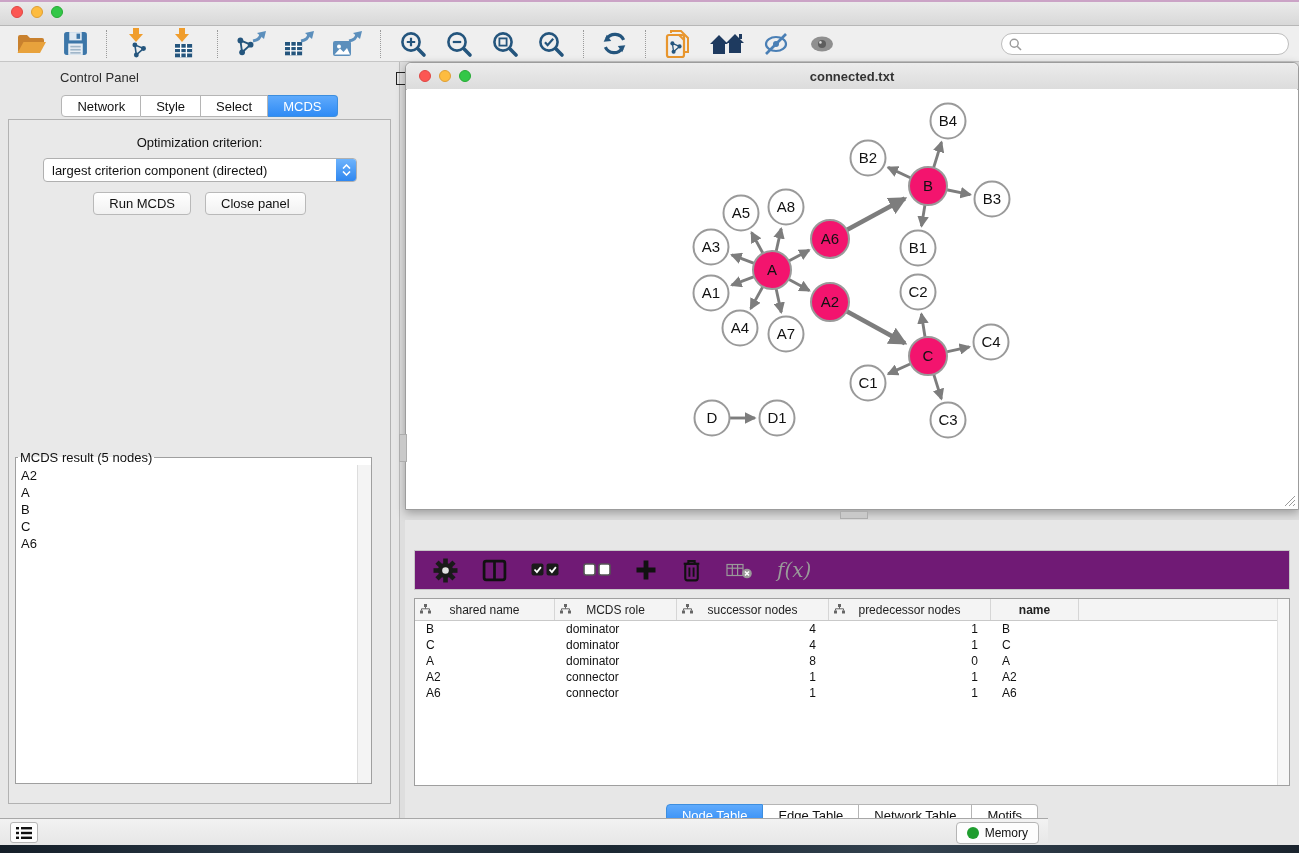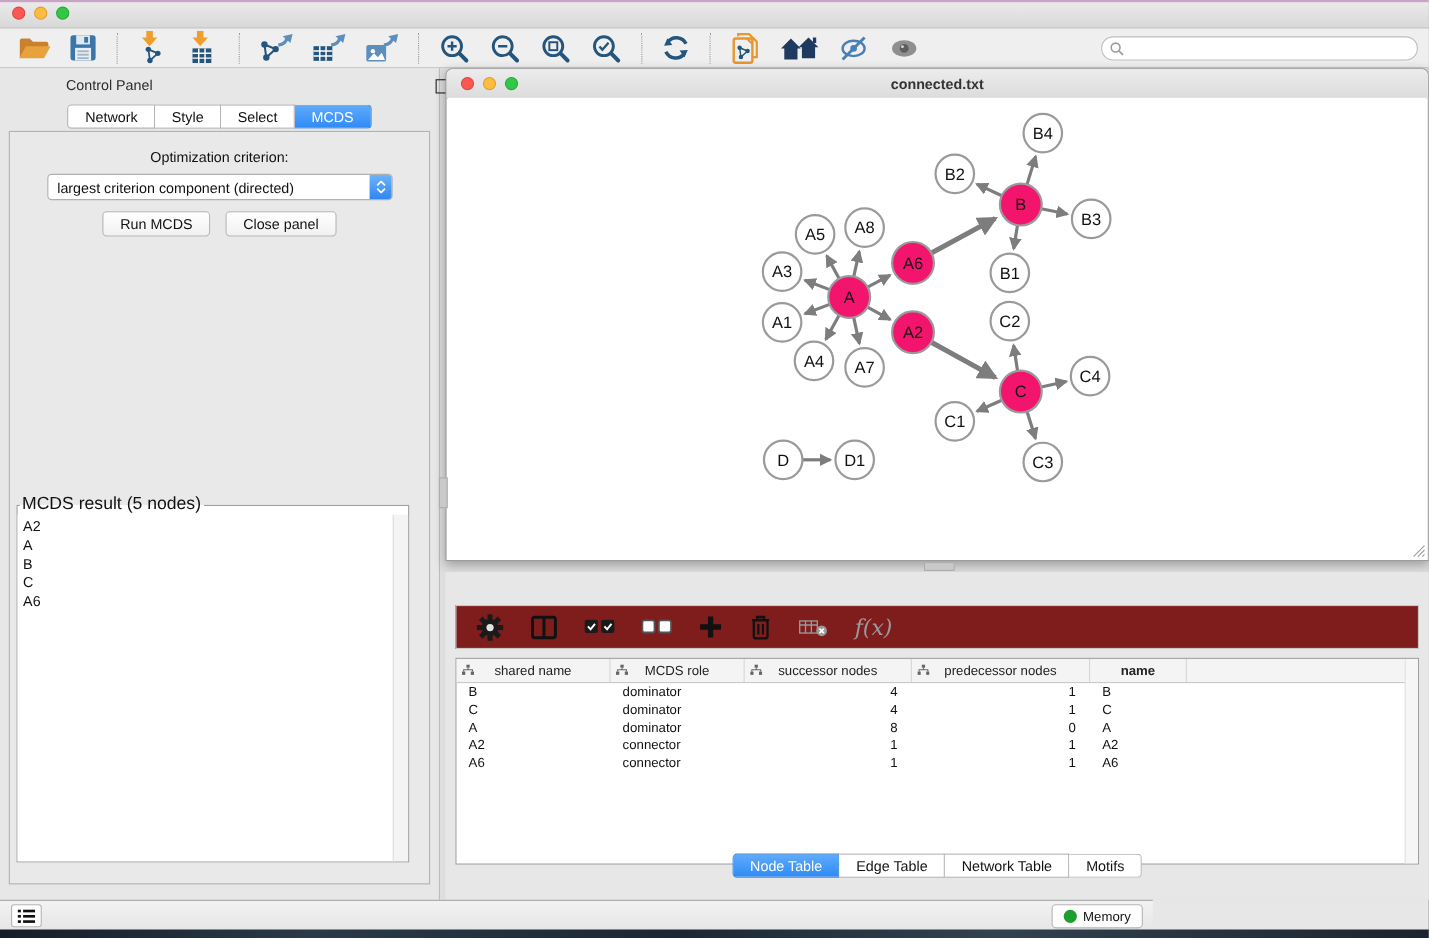--- a/index.html
+++ b/index.html
@@ -56,21 +56,21 @@
   .dropdown{top:38px;}
   .dd-value{flex:1;font-size:13px;color:#111;padding-left:8px;white-space:nowrap;overflow:hidden;}
   .dd-stepper{width:20px;height:22px;border-radius:0 3px 3px 0;background:linear-gradient(#6db3fc,#2f87f0);
     display:flex;flex-direction:column;align-items:center;justify-content:center;gap:2px;}
   .btn-row{position:absolute;left:0;top:72px;width:100%;display:flex;justify-content:center;gap:14px;}
   .mac-btn{height:23px;padding:0 15px;font-size:13px;font-family:"Liberation Sans",sans-serif;
     background:linear-gradient(#ffffff,#f1f1f1);border:1px solid #b9b9b9;border-radius:4px;cursor:pointer;color:#111;}
 
   .result-box{position:absolute;left:6px;top:330px;width:355px;height:332px;margin:0;
     border:1px solid #9f9f9f;padding:0;background:#fff;}
-  .result-box legend{font-size:16px;color:#111;padding:0 2px;margin-left:2px;background:transparent;}
+  .result-box legend{font-size:13px;color:#111;padding:0 2px;margin-left:2px;background:transparent;}
   .result-list{position:absolute;left:0;top:0;right:13px;bottom:0;background:#fff;overflow:hidden;padding-top:2px;}
   .result-item{font-size:13px;color:#111;padding:1px 0 1px 5px;line-height:15px;}
   .result-scroll{position:absolute;right:0;top:0;bottom:0;width:13px;background:#f4f4f4;border-left:1px solid #ddd;}
 
   
   .net-window{position:absolute;left:405px;top:0px;width:894px;height:448px;
     background:#fff;border:1px solid #9c9c9c;border-radius:6px 6px 0 0;
     box-shadow:0 3px 10px rgba(0,0,0,.3);box-sizing:border-box;}
   .net-titlebar{position:relative;height:26px;background:linear-gradient(#ececec,#dcdcdc);
     border-bottom:1px solid #bdbdbd;border-radius:6px 6px 0 0;}
@@ -79,39 +79,39 @@
   .net-canvas{position:absolute;left:1px;top:26px;right:1px;bottom:1px;background:#fff;overflow:hidden;}
   .resize-grip{position:absolute;right:1px;bottom:1px;width:14px;height:14px;}
 
   .v-split-mark{position:absolute;left:399px;top:372px;width:6px;height:26px;background:#c9c9c9;border:1px solid #adadad;}
   .h-split-mark{position:absolute;left:840px;top:449px;width:26px;height:6px;background:#c9c9c9;border:1px solid #adadad;}
 
   
   .table-panel{position:absolute;left:405px;top:458px;width:894px;height:298px;background:#e7e7e7;}
   .tp-header{position:absolute;left:0;top:4px;width:100%;height:20px;}
   .tp-header .float-btn{right:36px;} .tp-header .close-btn{right:12px;}
-  .tp-toolbar{position:absolute;left:9px;top:30px;width:876px;height:40px;background:#7f1d1d;
+  .tp-toolbar{position:absolute;left:9px;top:30px;width:876px;height:40px;background:#701a75;
     border:1px solid #c6c6c6;display:flex;align-items:center;padding-left:18px;box-sizing:border-box;gap:24px;}
   .tp-btn{background:none;border:none;padding:0;cursor:pointer;display:flex;align-items:center;line-height:0;}
   .fx-label{font-family:"DejaVu Serif",serif;font-style:italic;font-size:20px;color:#9a9a9a;line-height:1;}
 
   .tp-table{position:absolute;left:9px;top:78px;width:876px;height:188px;background:#fff;
     border:1px solid #9f9f9f;box-sizing:border-box;overflow:hidden;}
   .thead{display:flex;height:21px;background:#f4f4f4;border-bottom:1px solid #c9c9c9;}
   .th{position:relative;border-right:1px solid #d6d6d6;display:flex;align-items:center;justify-content:center;
       font-size:12px;color:#222;box-sizing:border-box;cursor:pointer;}
   .th .col-icon{position:absolute;left:5px;top:5px;line-height:0;}
   .th.fill{flex:1;border-right:none;cursor:default;}
   .tr{display:flex;height:16px;}
   .td{font-size:12px;color:#111;box-sizing:border-box;overflow:hidden;white-space:nowrap;line-height:16px;}
   .td.left{padding-left:11px;text-align:left;}
   .td.right{padding-right:13px;text-align:right;}
   .table-vscroll{position:absolute;right:0;top:0;bottom:0;width:11px;background:#f6f6f6;border-left:1px solid #e0e0e0;}
 
-  .tp-tabs{position:absolute;left:0;top:256px;width:100%;}
+  .tp-tabs{position:absolute;left:0;top:284px;width:100%;}
 
   
   .statusbar{position:absolute;left:0;top:818px;width:1048px;height:27px;
     background:linear-gradient(#f2f2f2,#e6e6e6);border-top:1px solid #a8a8a8;}
   .status-btn{position:absolute;left:10px;top:3px;width:28px;height:21px;background:#fdfdfd;
     border:1px solid #b5b5b5;border-radius:3px;cursor:pointer;display:flex;align-items:center;justify-content:center;padding:0;}
   .memory-btn{position:absolute;right:9px;top:3px;height:22px;background:#fdfdfd;border:1px solid #b5b5b5;
     border-radius:4px;cursor:pointer;display:flex;align-items:center;gap:6px;padding:0 10px;font-size:12px;color:#111;
     font-family:"Liberation Sans",sans-serif;}
   .memory-btn .dot{width:12px;height:12px;border-radius:50%;background:#1f9d2f;}

